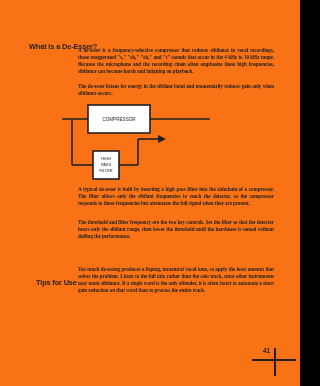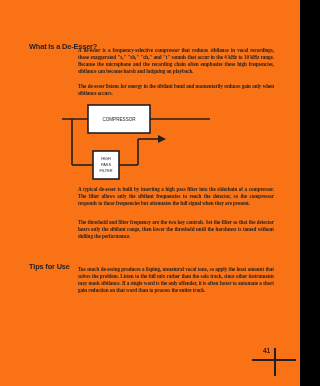--- a/index.html
+++ b/index.html
@@ -28,21 +28,21 @@
     left: 29px;
     font-family: "Liberation Sans", sans-serif;
     font-weight: bold;
     font-size: 7.4px;
     letter-spacing: -0.15px;
     color: #231f20;
     white-space: nowrap;
     line-height: 9px;
   }
   .heading.h-what { top: 36px; }
-  .heading.h-tips { top: 256px; }
+  .heading.h-tips { top: 272px; margin-left: 7px; }
 
   
   .body-block {
     position: absolute;
     left: 78px;
     width: 196px;
     font-family: "Liberation Serif", serif;
     font-size: 5.1px;
     line-height: 7.05px;
     font-weight: bold;

